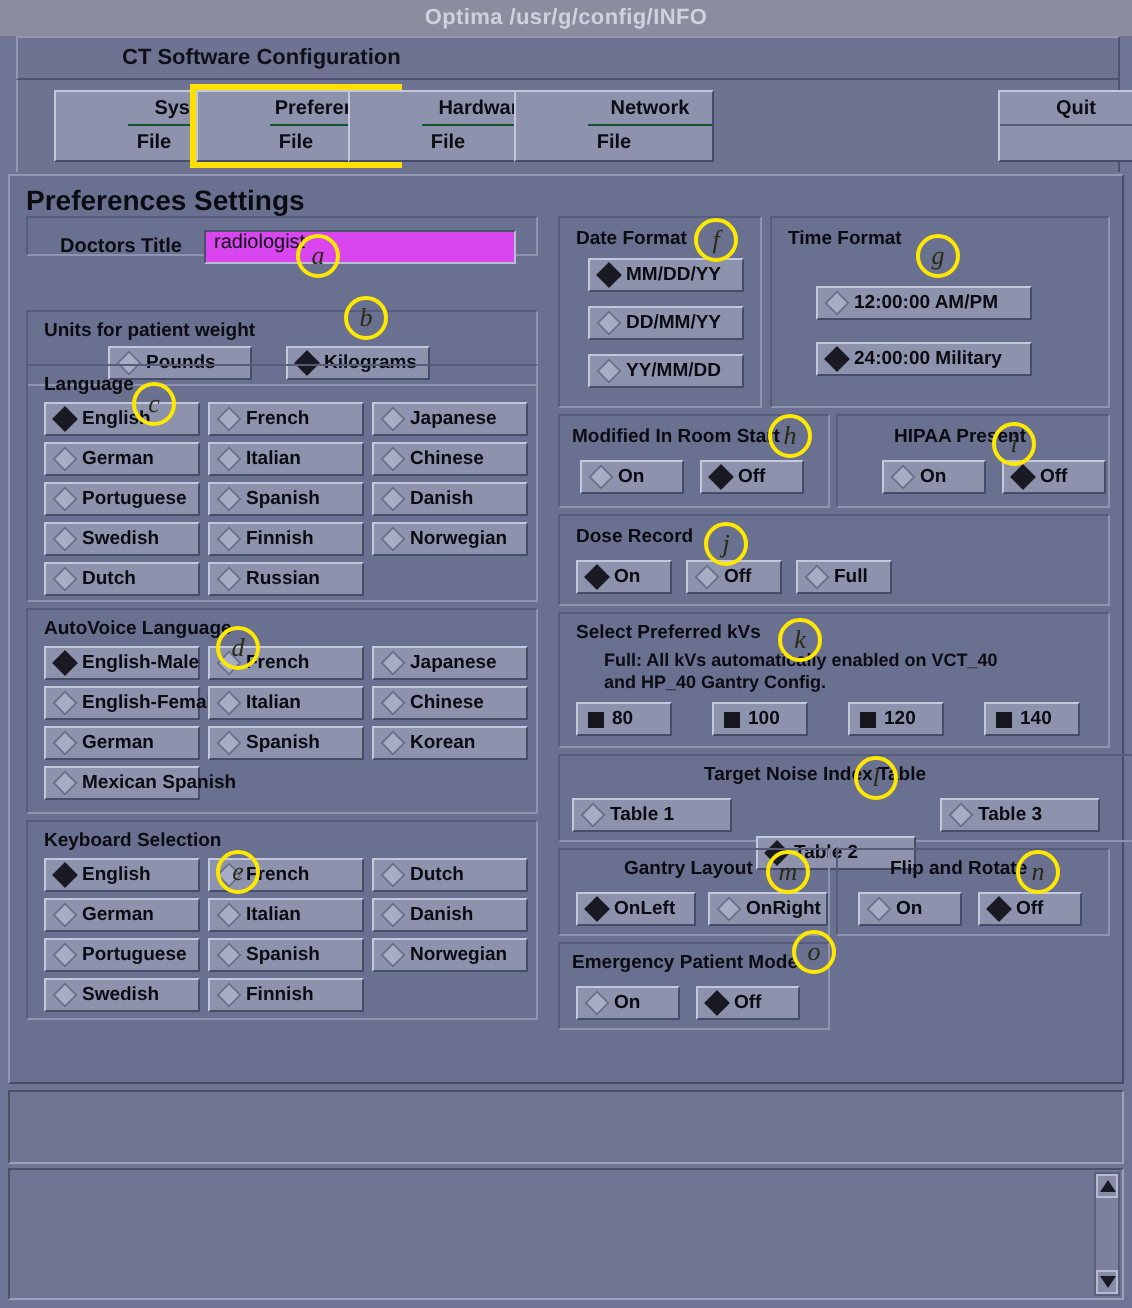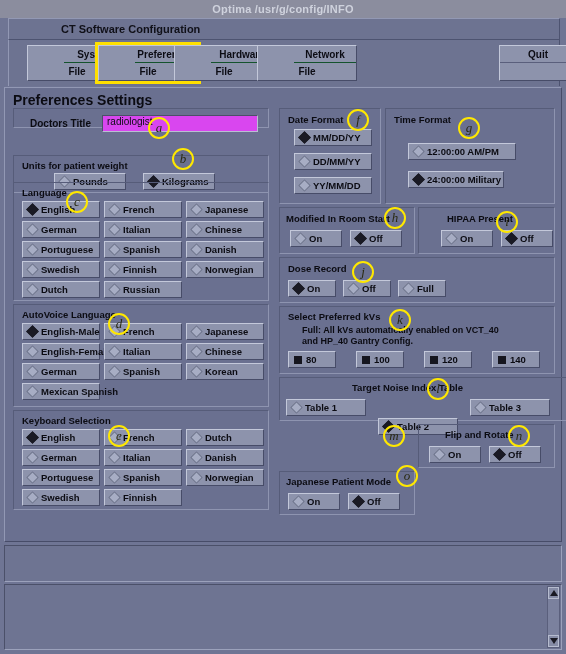--- a/index.html
+++ b/index.html
@@ -415,21 +415,21 @@
         </div>
     </div>
 
     <div class="grp" style="left:380px; top:20px; width:170px; height:96px;">
       <span class="grp-label" style="left:8px; top:5px;">Time Format</span>
       <div id="time-opts">
           <div class="opt" style="left: 22px; top: 34px; width: 108px;">
             <span class="dia"></span>
             <span class="lbl">12:00:00 AM/PM</span>
           </div>
-          <div class="opt" style="left: 22px; top: 62px; width: 96px;">
+          <div class="opt" style="left: 22px; top: 62px; width: 108px;">
             <span class="dia on"></span>
             <span class="lbl">24:00:00 Military</span>
           </div>
         </div>
     </div>
 
     <div class="grp" style="left:274px; top:119px; width:136px; height:47px;">
       <span class="grp-label" style="left:6px; top:5px;">Modified In Room Start</span>
       <div id="mirs-opts">
           <div class="opt" style="left: 10px; top: 22px; width: 52px;">
@@ -510,37 +510,50 @@
             <span class="dia on"></span>
             <span class="lbl">Table 2</span>
           </div>
           <div class="opt" style="left: 190px; top: 21px; width: 80px;">
             <span class="dia"></span>
             <span class="lbl">Table 3</span>
           </div>
         </div>
     </div>
 
+    <div class="grp" style="left:274px; top:336px; width:136px; height:44px;">
+      <span class="grp-label" style="left:32px; top:4px;">Gantry Layout</span>
+      <div id="gantry-opts">
+          <div class="opt" style="left: 8px; top: 21px; width: 60px;">
+            <span class="dia on"></span>
+            <span class="lbl">OnLeft</span>
+          </div>
+          <div class="opt" style="left: 74px; top: 21px; width: 60px;">
+            <span class="dia"></span>
+            <span class="lbl">OnRight</span>
+          </div>
+        </div>
+    </div>
 
     <div class="grp" style="left:413px; top:336px; width:137px; height:44px;">
       <span class="grp-label" style="left:26px; top:4px;">Flip and Rotate</span>
       <div id="flip-opts">
           <div class="opt" style="left: 10px; top: 21px; width: 52px;">
             <span class="dia"></span>
             <span class="lbl">On</span>
           </div>
           <div class="opt" style="left: 70px; top: 21px; width: 52px;">
             <span class="dia on"></span>
             <span class="lbl">Off</span>
           </div>
         </div>
     </div>
 
     <div class="grp" style="left:274px; top:383px; width:136px; height:44px;">
-      <span class="grp-label" style="left:6px; top:4px;">Japanese Patient Mode</span>
+      <span class="grp-label" style="left:6px; top:4px;">Emergency Patient Mode</span>
       <div id="epm-opts">
           <div class="opt" style="left: 8px; top: 21px; width: 52px;">
             <span class="dia"></span>
             <span class="lbl">On</span>
           </div>
           <div class="opt" style="left: 68px; top: 21px; width: 52px;">
             <span class="dia on"></span>
             <span class="lbl">Off</span>
           </div>
         </div>

